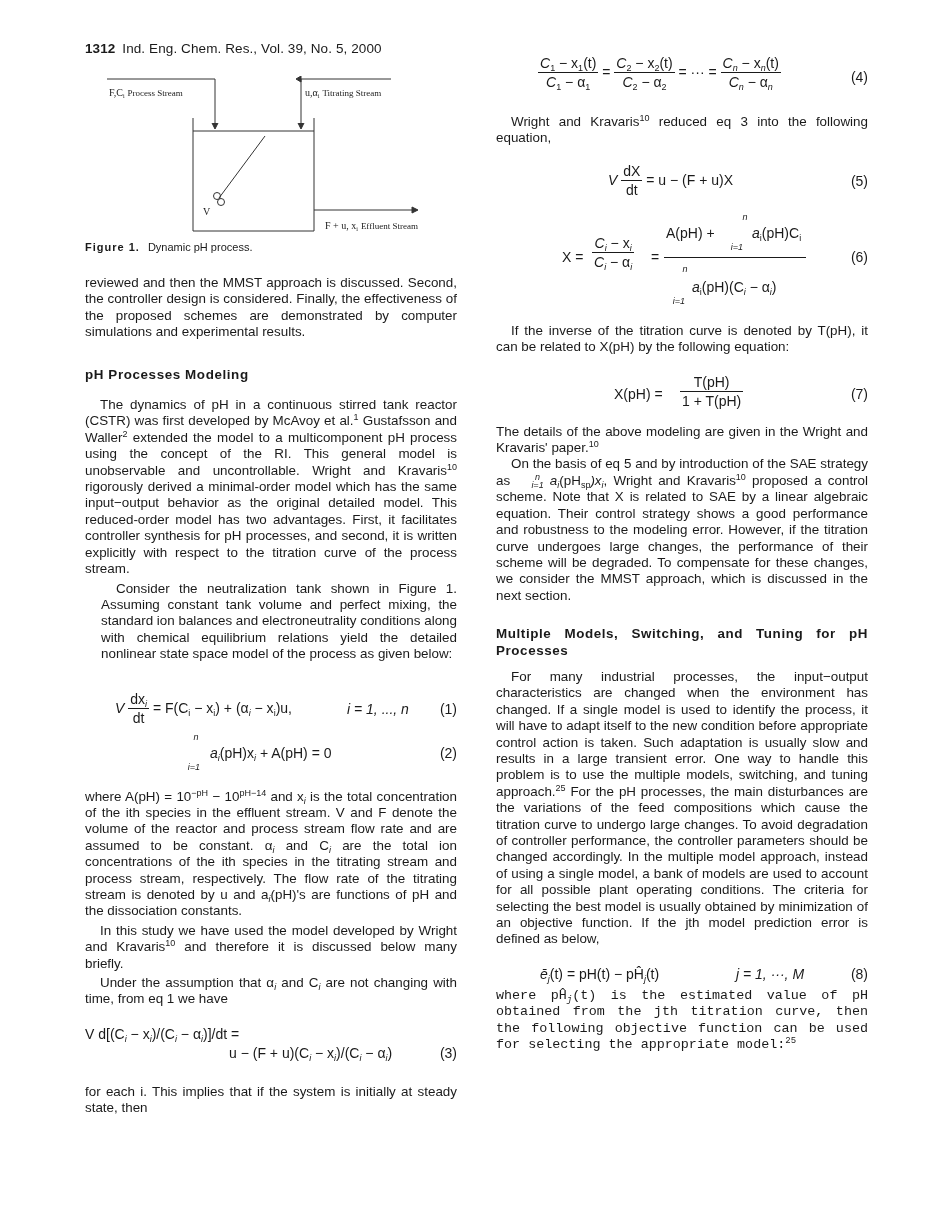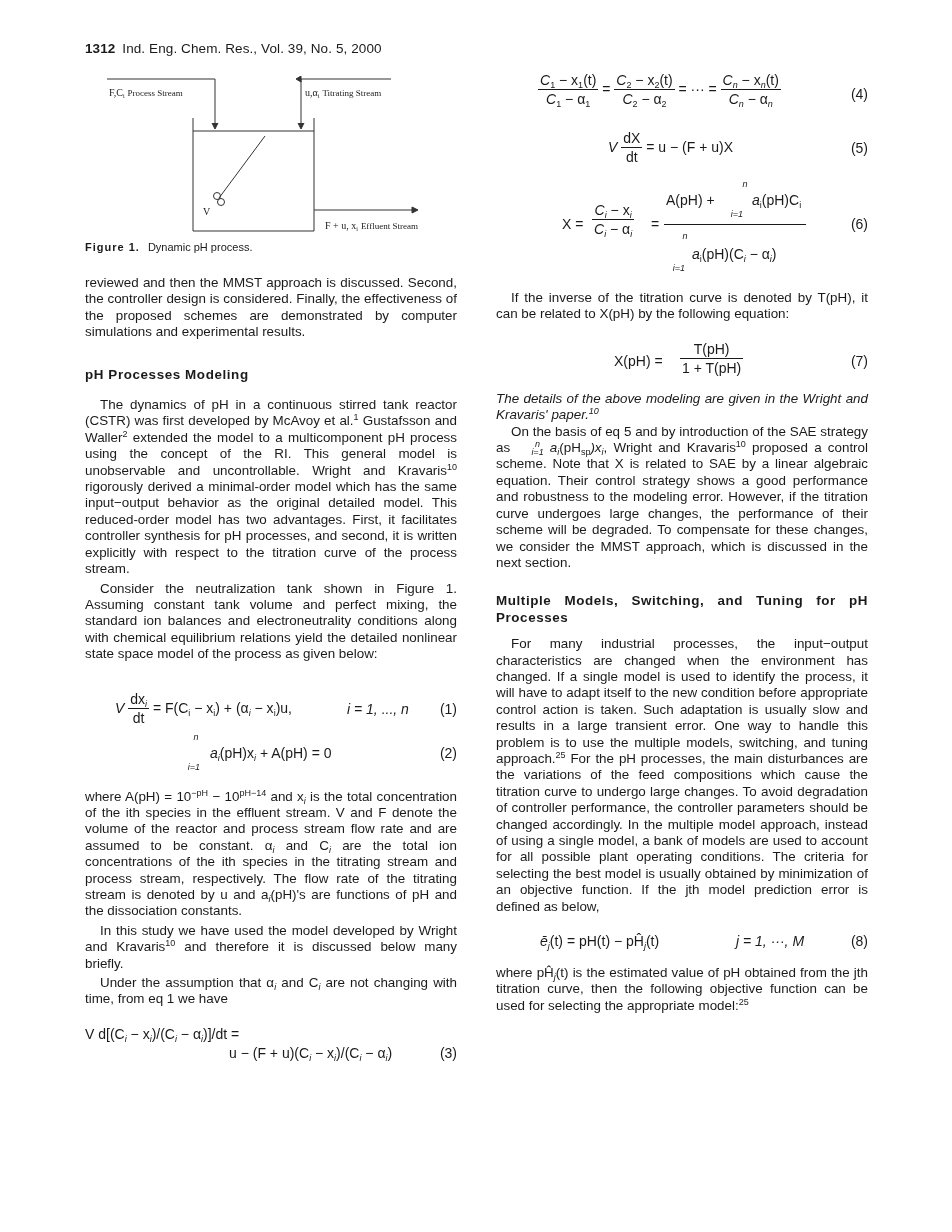--- a/index.html
+++ b/index.html
@@ -70,21 +70,21 @@
     <span>Dynamic pH process.</span>
   </div>
 
   <div class="col col-left" style="top:275px;">
     <p>reviewed and then the MMST approach is discussed. Second, the controller design is considered. Finally, the effectiveness of the proposed schemes are demonstrated by computer simulations and experimental results.</p>
 
     <h2 style="margin-top:26px;">pH Processes Modeling</h2>
 
     <p class="ind" style="margin-top:14px;"><span>The dynamics of pH in a continuous stirred tank reactor (CSTR) was first developed by McAvoy et al.</span><span class="sup">1</span><span> Gustafsson and Waller</span><span class="sup">2</span><span> extended the model to a multicomponent pH process using the concept of the RI. This general model is unobservable and uncontrollable. Wright and Kravaris</span><span class="sup">10</span><span> rigorously derived a minimal-order model which has the same input−output behavior as the original detailed model. This reduced-order model has two advantages. First, it facilitates controller synthesis for pH processes, and second, it is written explicitly with respect to the titration curve of the process stream.</span></p>
 
-    <p class="ind" style="margin-top:3px;">Consider the neutralization tank shown in Figure 1. Assuming constant tank volume and perfect mixing, the standard ion balances and electroneutrality conditions along with chemical equilibrium relations yield the detailed nonlinear state space model of the process as given below:</p>
+    <p class="ind" style="margin-top:3px;margin-left:16px;">Consider the neutralization tank shown in Figure 1. Assuming constant tank volume and perfect mixing, the standard ion balances and electroneutrality conditions along with chemical equilibrium relations yield the detailed nonlinear state space model of the process as given below:</p>
 
     <div class="eq" style="margin-top:20px; height:34px;">
       <span style="position:absolute; left:30px; top:8px;">
         <span class="it">V</span>
         <span class="frac"><span class="num"><span>dx</span><span class="sub it">i</span></span><span class="den">dt</span></span>
         <span>= F(C</span><span class="sub">i</span><span> − x</span><span class="sub">i</span><span>) + (α</span><span class="sub it">i</span><span> − x</span><span class="sub">i</span><span>)u,</span>
       </span>
       <span style="position:absolute; left:262px; top:18px;" class="it">i = 1, ..., n</span>
       <span class="eqnum" style="top:18px;">(1)</span>
     </div>
@@ -101,34 +101,36 @@
     <p class="ind" style="margin-top:3px;"><span>In this study we have used the model developed by Wright and Kravaris</span><span class="sup">10</span><span> and therefore it is discussed below many briefly.</span></p>
 
     <p class="ind" style="margin-top:3px;"><span>Under the assumption that α</span><span class="sub it">i</span><span> and C</span><span class="sub it">i</span><span> are not changing with time, from eq 1 we have</span></p>
 
     <div class="eq" style="margin-top:18px; height:40px;">
       <span style="position:absolute; left:0; top:0;"><span>V d[(C</span><span class="sub it">i</span><span> − x</span><span class="sub it">i</span><span>)/(C</span><span class="sub it">i</span><span> − α</span><span class="sub it">i</span><span>)]/dt =</span></span>
       <span style="position:absolute; left:144px; top:19px;"><span>u − (F + u)(C</span><span class="sub it">i</span><span> − x</span><span class="sub it">i</span><span>)/(C</span><span class="sub it">i</span><span> − α</span><span class="sub it">i</span><span>)</span></span>
       <span class="eqnum" style="top:19px;">(3)</span>
     </div>
 
+    <p style="margin-top:18px;">for each i. This implies that if the system is initially at steady state, then</p>
   </div>
 
-  <div class="col col-right" style="top:72px;">
+  <div class="col col-right" style="top:55px;">
     <div class="eq" style="height:42px;">
       <span style="position:absolute; left:42px; top:0;">
         <span class="frac"><span class="num"><span class="it">C</span><span class="sub">1</span><span> − x</span><span class="sub">1</span><span>(t)</span></span><span class="den"><span class="it">C</span><span class="sub">1</span><span> − α</span><span class="sub">1</span></span></span>
         =
         <span class="frac"><span class="num"><span class="it">C</span><span class="sub">2</span><span> − x</span><span class="sub">2</span><span>(t)</span></span><span class="den"><span class="it">C</span><span class="sub">2</span><span> − α</span><span class="sub">2</span></span></span>
         <span>= ··· =</span>
         <span class="frac"><span class="num"><span class="it">C</span><span class="sub it">n</span><span> − x</span><span class="sub it">n</span><span>(t)</span></span><span class="den"><span class="it">C</span><span class="sub it">n</span><span> − α</span><span class="sub it">n</span></span></span>
       </span>
       <span class="eqnum" style="top:14px;">(4)</span>
     </div>
 
+    <p class="ind" style="margin-top:17px;"><span>Wright and Kravaris</span><span class="sup">10</span><span> reduced eq 3 into the following equation,</span></p>
 
     <div class="eq" style="margin-top:16px; height:36px;">
       <span style="position:absolute; left:112px; top:0;"><span class="it">V</span> <span class="frac"><span class="num">dX</span><span class="den">dt</span></span> <span>= u − (F + u)X</span></span>
       <span class="eqnum" style="top:10px;">(5)</span>
     </div>
 
 
     <div class="eq" style="margin-top:12px; height:100px;">
       <span style="position:absolute; left:66px; top:38px;">X =</span>
       <span style="position:absolute; left:96px; top:24px;" class="frac">
@@ -151,30 +153,30 @@
 
     <div class="eq" style="margin-top:18px; height:40px;">
       <span style="position:absolute; left:118px; top:12px;">X(pH) =</span>
       <span style="position:absolute; left:184px; top:0;" class="frac">
           <span class="num">T(pH)</span>
           <span class="den">1 + T(pH)</span>
         </span>
       <span class="eqnum" style="top:12px;">(7)</span>
     </div>
 
-    <p style="margin-top:10px;font-style:italic;"><span>The details of the above modeling are given in the Wright and Kravaris' paper.</span><span class="sup">10</span></p>
+    <p style="margin-top:10px;"><span>The details of the above modeling are given in the Wright and Kravaris' paper.</span><span class="sup">10</span></p>
 
     <p class="ind"><span>On the basis of eq 5 and by introduction of the SAE strategy as </span><span style="font-size:9px; display:inline-block; vertical-align:middle; line-height:8px; text-align:center;"><span class="it" style="display:block;">n</span><span class="it" style="display:block;">i=1</span></span><span class="it"> a</span><span class="sub it">i</span><span>(pH</span><span class="sub">sp</span><span class="it">)x</span><span class="sub it">i</span><span>, Wright and Kravaris</span><span class="sup">10</span><span> proposed a control scheme. Note that X is related to SAE by a linear algebraic equation. Their control strategy shows a good performance and robustness to the modeling error. However, if the titration curve undergoes large changes, the performance of their scheme will be degraded. To compensate for these changes, we consider the MMST approach, which is discussed in the next section.</span></p>
 
     <h2 style="margin-top:22px;">Multiple Models, Switching, and Tuning for pH Processes</h2>
 
     <p class="ind" style="margin-top:10px;"><span>For many industrial processes, the input−output characteristics are changed when the environment has changed. If a single model is used to identify the process, it will have to adapt itself to the new condition before appropriate control action is taken. Such adaptation is usually slow and results in a large transient error. One way to handle this problem is to use the multiple models, switching, and tuning approach.</span><span class="sup">25</span><span> For the pH processes, the main disturbances are the variations of the feed compositions which cause the titration curve to undergo large changes. To avoid degradation of controller performance, the controller parameters should be changed accordingly. In the multiple model approach, instead of using a single model, a bank of models are used to account for all possible plant operating conditions. The criteria for selecting the best model is usually obtained by minimization of an objective function. If the jth model prediction error is defined as below,</span></p>
 
     <div class="eq" style="margin-top:14px; height:26px;">
       <span style="position:absolute; left:44px; top:4px;"><span class="it">ē</span><span class="sub it">j</span><span>(t) = pH(t) − pĤ</span><span class="sub it">j</span><span>(t)</span></span>
       <span style="position:absolute; left:240px; top:4px;" class="it">j = 1, ···, M</span>
       <span class="eqnum" style="top:4px;">(8)</span>
     </div>
 
-    <p style="margin-top:10px;"><span>where pĤ</span><span class="sub it">j</span><span>(t) is the estimated value of pH obtained from the jth titration curve, then the following objective function can be used for selecting the appropriate model:</span><span class="sup">25</span></p>
+    <p style="font-family:Liberation Mono, monospace;"><span>where pĤ</span><span class="sub it">j</span><span>(t) is the estimated value of pH obtained from the jth titration curve, then the following objective function can be used for selecting the appropriate model:</span><span class="sup">25</span></p>
   </div>
 
 </div>
 
 </body></html>

